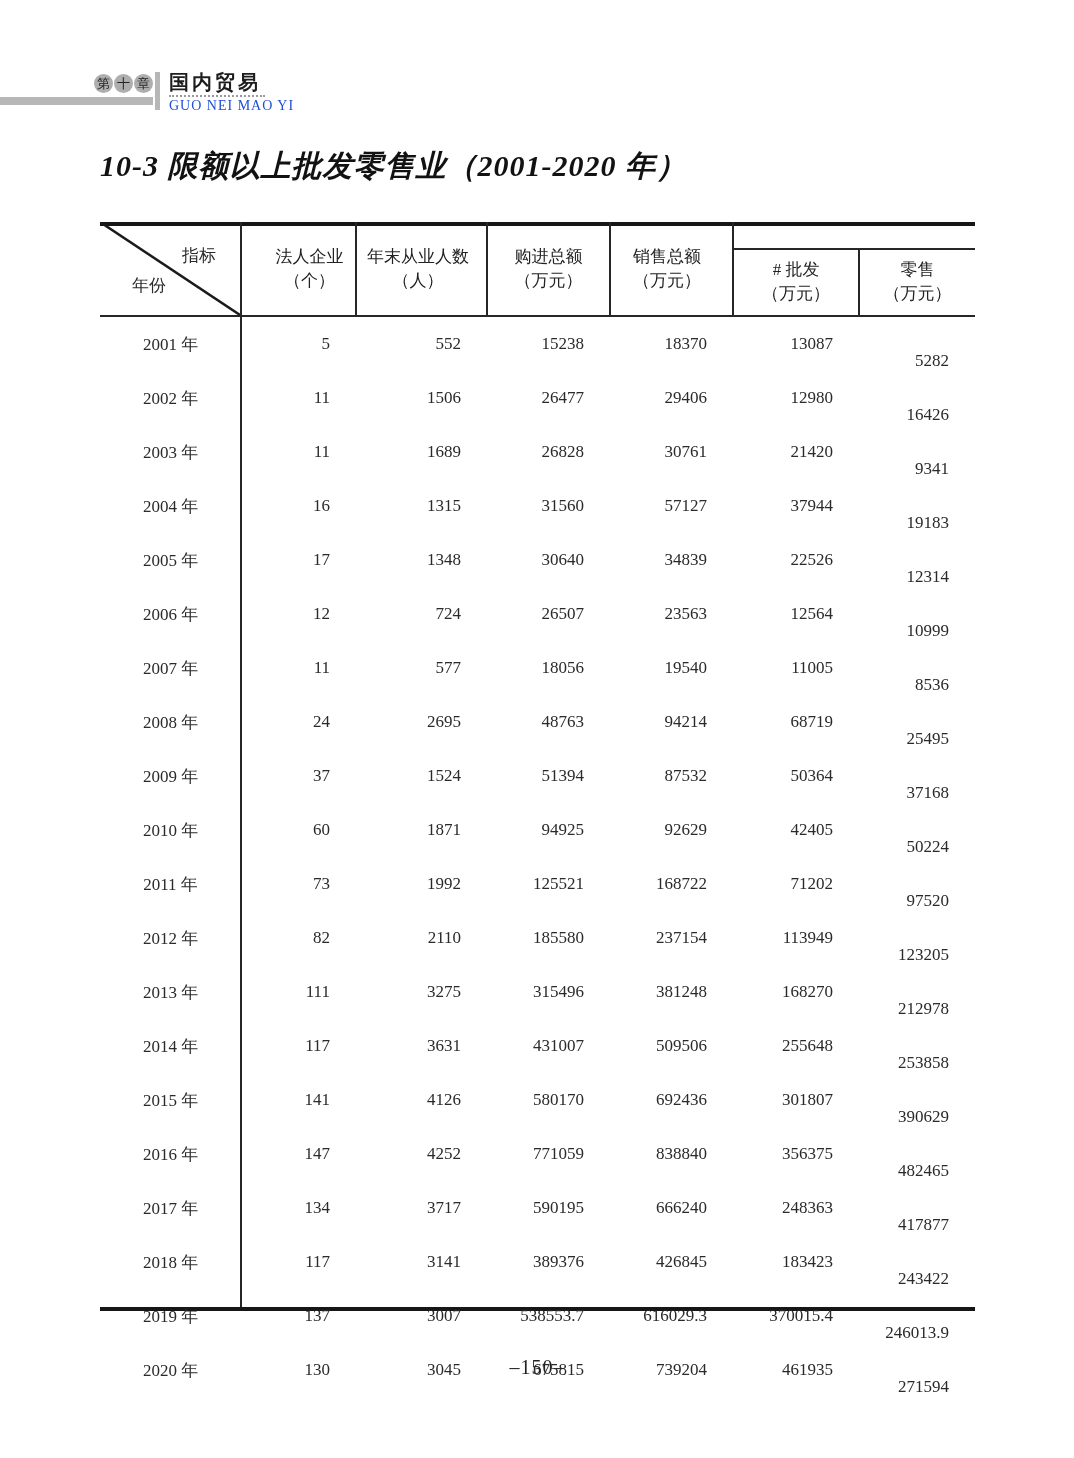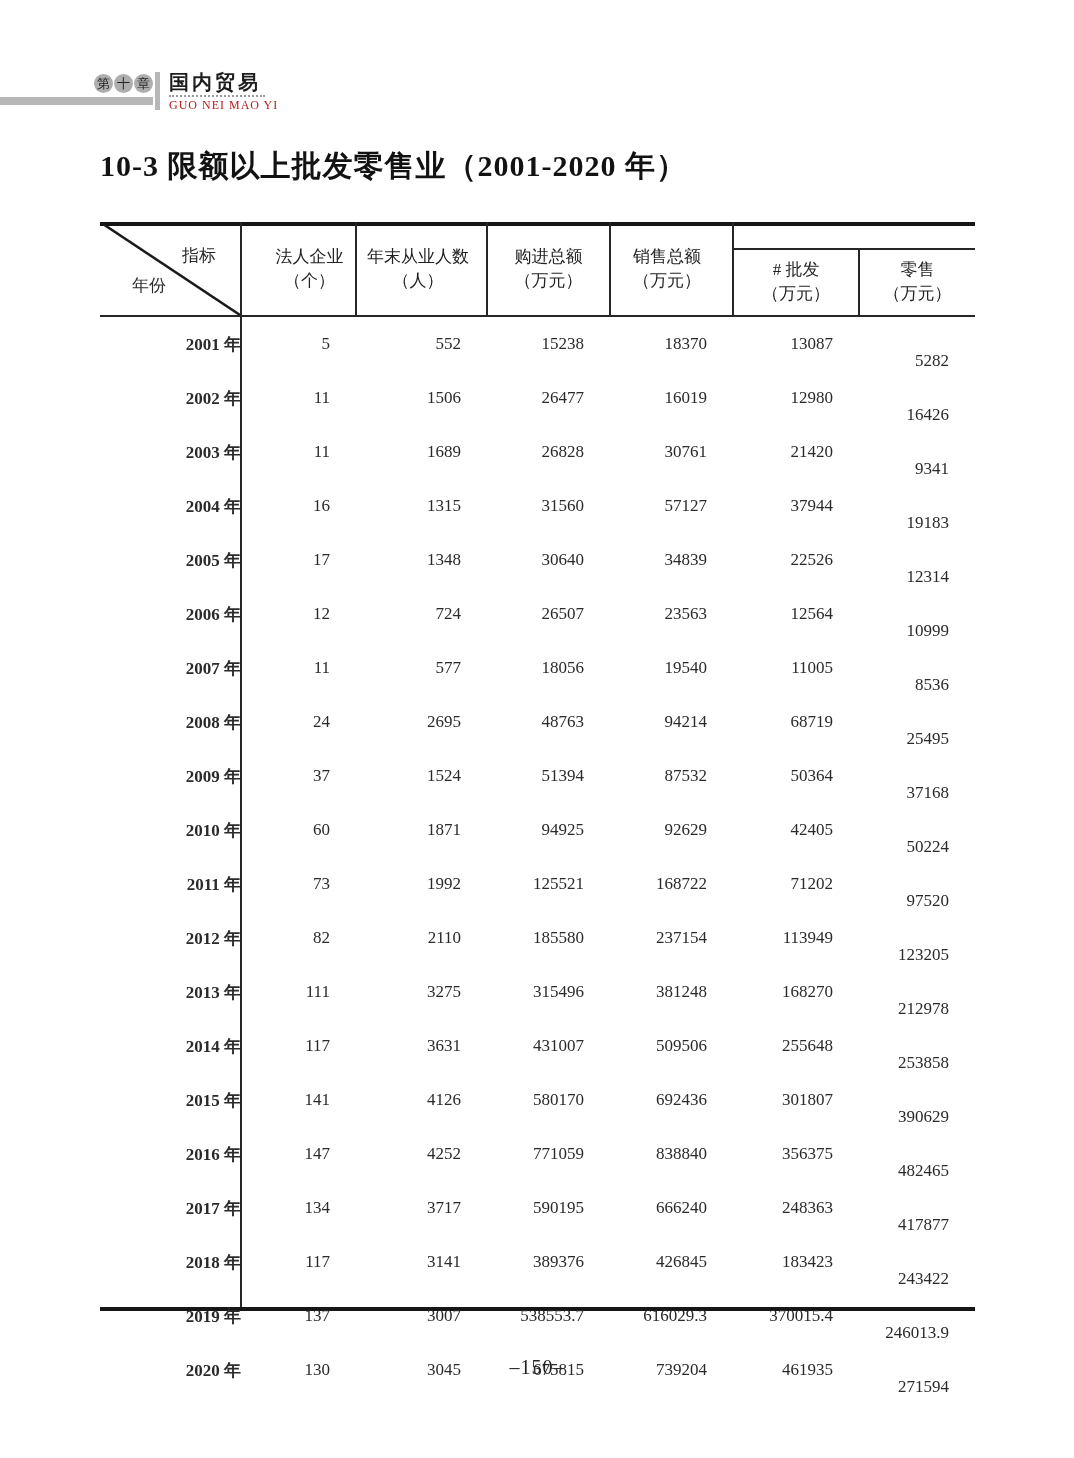--- a/index.html
+++ b/index.html
@@ -24,27 +24,27 @@
   }
   .vsep { position:absolute; left:155px; top:72px; width:5px; height:38px; background:#b7b7b7; }
   .chapter-cn {
     position:absolute; left:169px; top:69px;
     font-family:"Liberation Sans","DejaVu Sans",sans-serif;
     font-size:20px; font-weight:700; letter-spacing:3px; color:#1d1d1d;
   }
   .dot-rule { position:absolute; left:169px; top:95px; width:96px; border-top:2px dotted #9a9a9a; }
   .chapter-py {
     position:absolute; left:169px; top:98px;
-    font-size:12px; color:#b91c1c; letter-spacing:1px;
+    font-size:14px; color:#1d4ed8; letter-spacing:1px;
   }
 
   
   .section-title {
     position:absolute; left:100px; top:146px;
-    font-size:30px; font-weight:bold; color:#121212; letter-spacing:1px;
+    font-size:30px; font-weight:bold; color:#121212; letter-spacing:1px;font-style:italic;
   }
 
   
   .stat-table { position:absolute; left:100px; top:222px; width:875px; height:1089px; }
   .bt { position:absolute; left:0; right:0; height:4px; background:#161616; }
   .bt.top { top:0; }
   .bt.bottom { bottom:0; }
   .head-sep { position:absolute; left:0; right:0; top:93px; height:2px; background:#262626; }
   .group-line { position:absolute; left:633px; top:26px; width:242px; height:2px; background:#262626; }
   .vline { position:absolute; width:2px; background:#262626; }
@@ -70,21 +70,21 @@
   .diag-cell { position:absolute; left:0; top:0; width:140px; height:93px; }
   .diag-cell svg { position:absolute; left:0; top:0; }
   .diag-zhibiao { position:absolute; right:24px; top:22px; font-size:17px; }
   .diag-nianfen { position:absolute; left:20px; bottom:18px; font-size:17px;margin-left:12px; }
 
   .t-body {
     position:absolute; left:0; top:95px; width:875px; height:990px;
     display:flex; flex-direction:column;
   }
   .t-row { flex:1; display:flex; align-items:center; font-size:17px; }
-  .cell-year { width:141px; text-align:right;font-weight:bold; }
+  .cell-year { width:141px; text-align:center; }
   .cell-v { text-align:right; padding-right:26px; box-sizing:border-box; }
   .w1 { width:115px; } .w2 { width:131px; } .w3 { width:123px; }
   .w4 { width:123px; } .w5 { width:126px; } .w6 { width:116px;margin-top:34px; }
 
   .page-num {
     position:absolute; left:0; right:0; top:1356px;
     text-align:center; font-size:20px; color:#222; letter-spacing:1px;
   }
 </style>
 </head>
@@ -158,21 +158,21 @@
     <div class="cell-v w3">15238</div>
     <div class="cell-v w4">18370</div>
     <div class="cell-v w5">13087</div>
     <div class="cell-v w6">5282</div>
   </div>
         <div class="t-row">
     <div class="cell-year">2002 年</div>
     <div class="cell-v w1">11</div>
     <div class="cell-v w2">1506</div>
     <div class="cell-v w3">26477</div>
-    <div class="cell-v w4">16019</div>
+    <div class="cell-v w4">29406</div>
     <div class="cell-v w5">12980</div>
     <div class="cell-v w6">16426</div>
   </div>
         <div class="t-row">
     <div class="cell-year">2003 年</div>
     <div class="cell-v w1">11</div>
     <div class="cell-v w2">1689</div>
     <div class="cell-v w3">26828</div>
     <div class="cell-v w4">30761</div>
     <div class="cell-v w5">21420</div>

